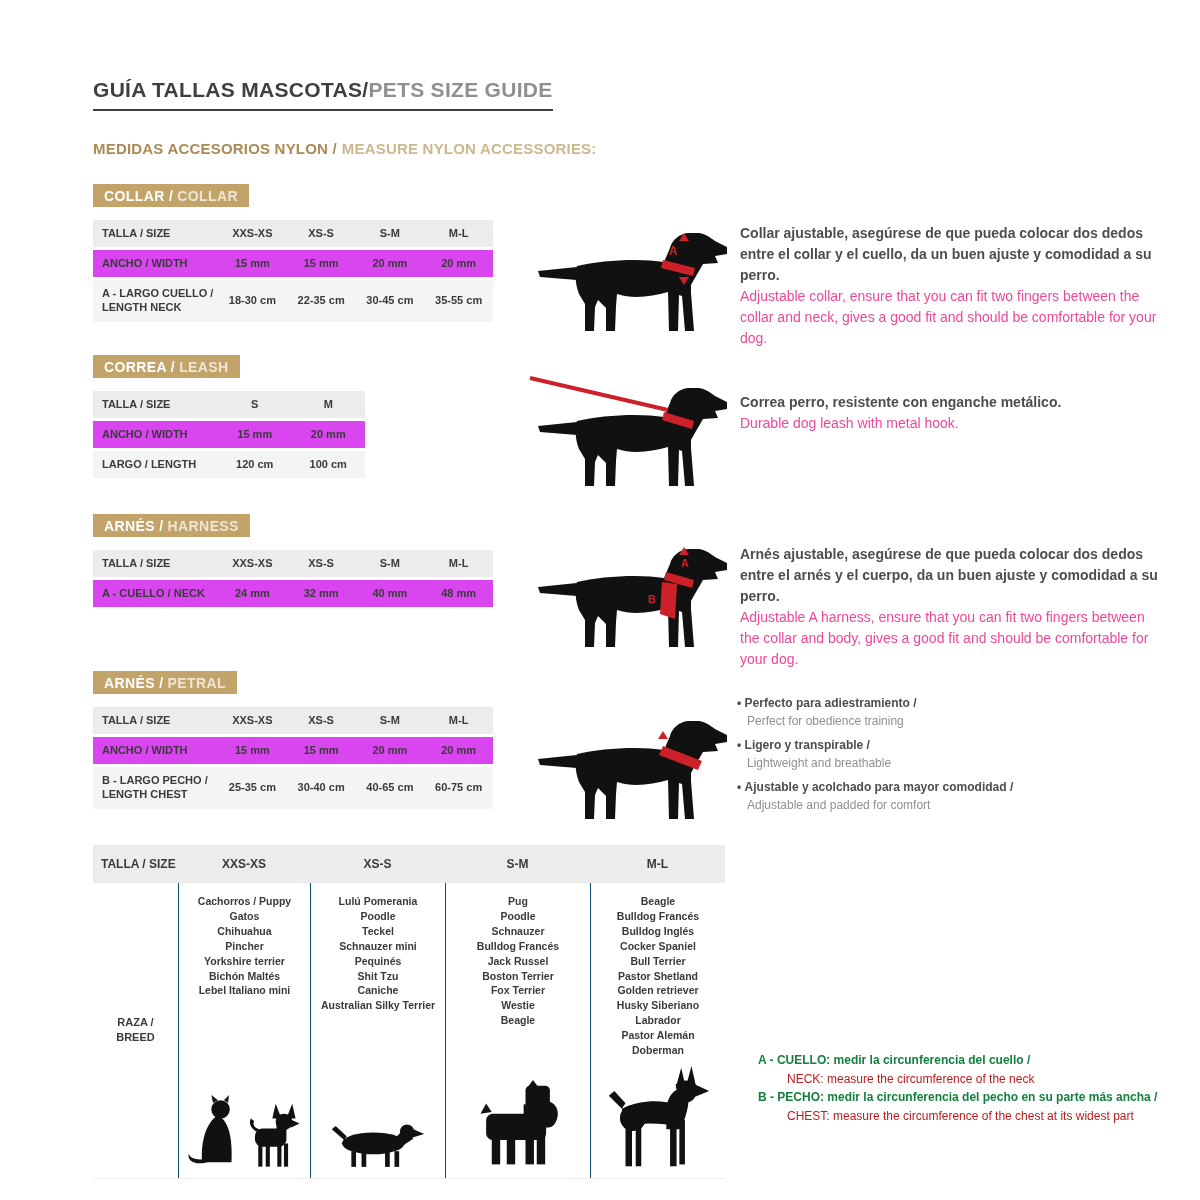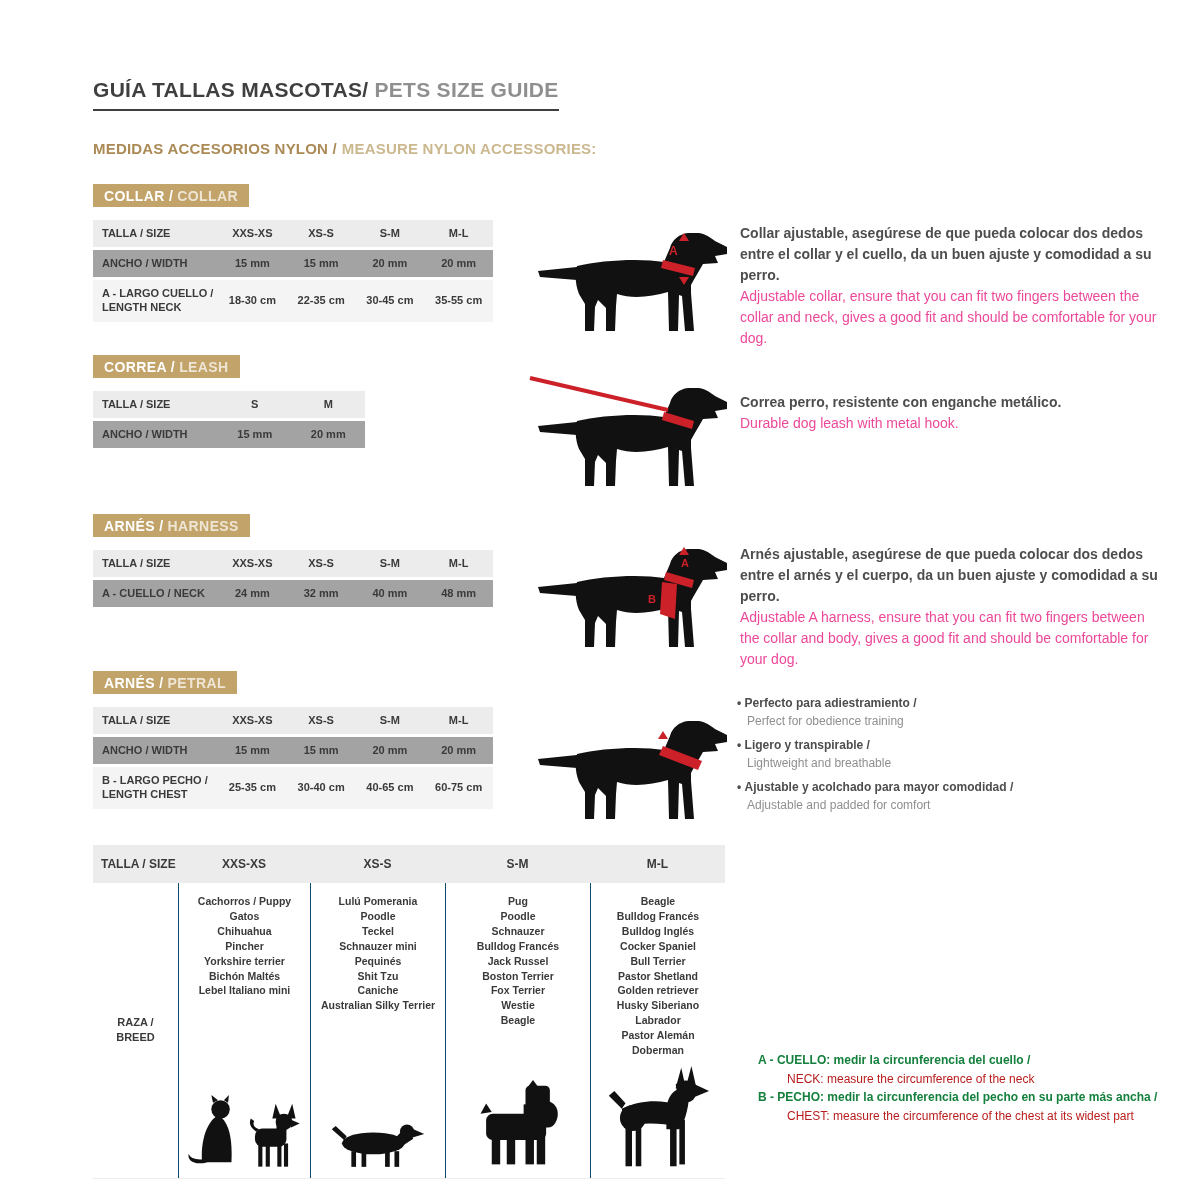--- a/index.html
+++ b/index.html
@@ -3,21 +3,21 @@
 <meta charset="utf-8">
 <style>
   html,body{margin:0;padding:0;background:#fff;}
   .page{position:relative;width:1200px;height:1200px;background:#ffffff;
         font-family:"Liberation Sans",sans-serif;color:#3a3a3a;overflow:hidden;}
 
   
   .title{position:absolute;left:93px;top:78px;font-size:21px;font-weight:bold;
          letter-spacing:.3px;border-bottom:2px solid #3f3f3f;padding-bottom:7px;}
   .title .es{color:#3f3f3f;}
-  .title .en{color:#8f8f8f;margin-left:6px;}
+  .title .en{color:#8f8f8f;}
   .subtitle{position:absolute;left:93px;top:140px;font-size:15px;font-weight:bold;letter-spacing:.2px;}
   .subtitle .es{color:#ab8a55;}
   .subtitle .en{color:#cbb88f;margin-left:5px;}
 
   
   .badge{position:absolute;background:#c2a369;color:#fff;font-size:14px;font-weight:bold;
          padding:4px 11px 3px;letter-spacing:.4px;}
   .badge .en{color:rgba(255,255,255,.72);margin-left:4px;}
   #badge-collar{left:93px;top:184px;}
   #badge-correa{left:93px;top:355px;}
@@ -28,21 +28,21 @@
   .spec-table{position:absolute;display:flex;flex-direction:column;gap:3px;}
   #table-collar{left:93px;top:220px;width:400px;}
   #table-correa{left:93px;top:391px;width:272px;}
   #table-harness{left:93px;top:550px;width:400px;}
   #table-petral{left:93px;top:707px;width:400px;}
   .trow{display:flex;align-items:center;font-size:11px;font-weight:bold;color:#3a3a3a;min-height:27px;}
   .trow.tall{min-height:42px;}
   .trow>div{flex:1;text-align:center;line-height:1.25;padding:2px 0;}
   .trow>div:first-child{flex:0 0 112px;text-align:left;padding-left:9px;padding-right:4px;}
   .r-head{background:#ececec;}
-  .r-mid{background:#a3a3a3;}
+  .r-mid{background:#d946ef;}
   .r-light{background:#f4f4f4;}
 
   
   .dog{position:absolute;}
   #dog-collar{left:533px;top:211px;}
   #dog-leash{left:528px;top:366px;}
   #dog-harness{left:533px;top:527px;}
   #dog-petral{left:533px;top:699px;}
 
   
@@ -150,20 +150,25 @@
   <div class="spec-table" id="table-correa">
     <div class="trow r-head">
         <div>TALLA / SIZE</div>
         <div>S</div>
         <div>M</div>
       </div>
     <div class="trow r-mid">
         <div>ANCHO / WIDTH</div>
         <div>15 mm</div>
         <div>20 mm</div>
+      </div>
+    <div class="trow r-light">
+        <div>LARGO / LENGTH</div>
+        <div>120 cm</div>
+        <div>100 cm</div>
       </div>
   </div>
   <div class="dog" id="dog-leash">
     <svg width="205" height="125" viewBox="0 0 205 125">
       <g fill="#111" transform="translate(5,0)">
         <path d="M5,60 L44,56 L44,69 L7,66 Z"></path>
         <path d="M44,55 C68,49 108,47 131,51 L137,37 C139,29 146,23 155,22 L166,22 C173,23 178,27 182,30 L194,36 L194,43 L182,45 L185,52 L170,53 C166,60 161,68 158,74 L158,82 L161,120 L152,120 L149,85 L146,84 L145,120 L136,120 L135,81 C118,86 99,88 84,83 L83,95 L82,120 L73,120 L73,97 L65,89 L62,96 L61,120 L52,120 L52,93 L46,83 C42,73 42,63 44,55 Z"></path>
       </g>
       <g>
         <path d="M2,12 L140,44" stroke="#cc2128" stroke-width="4" fill="none"></path>

